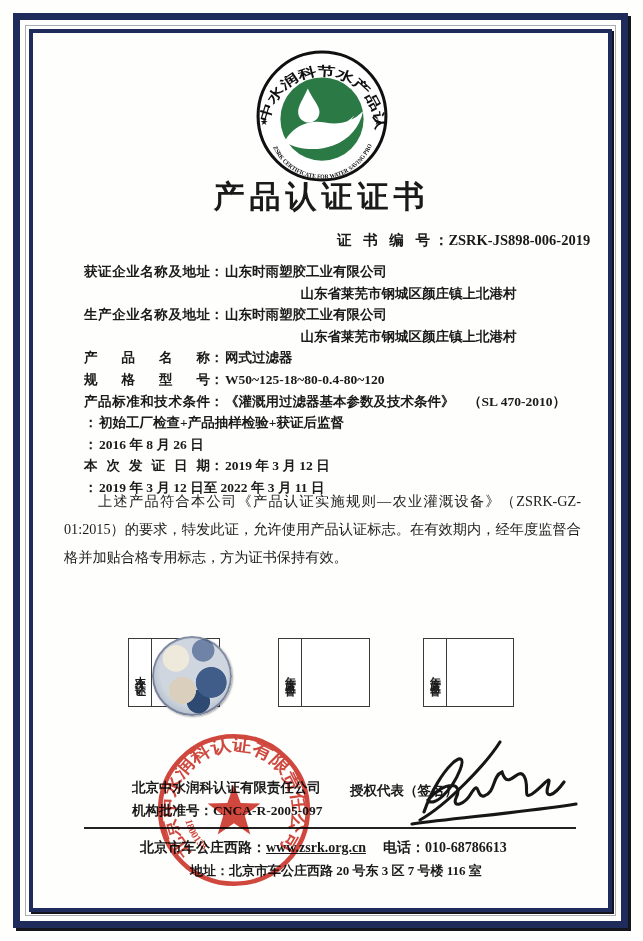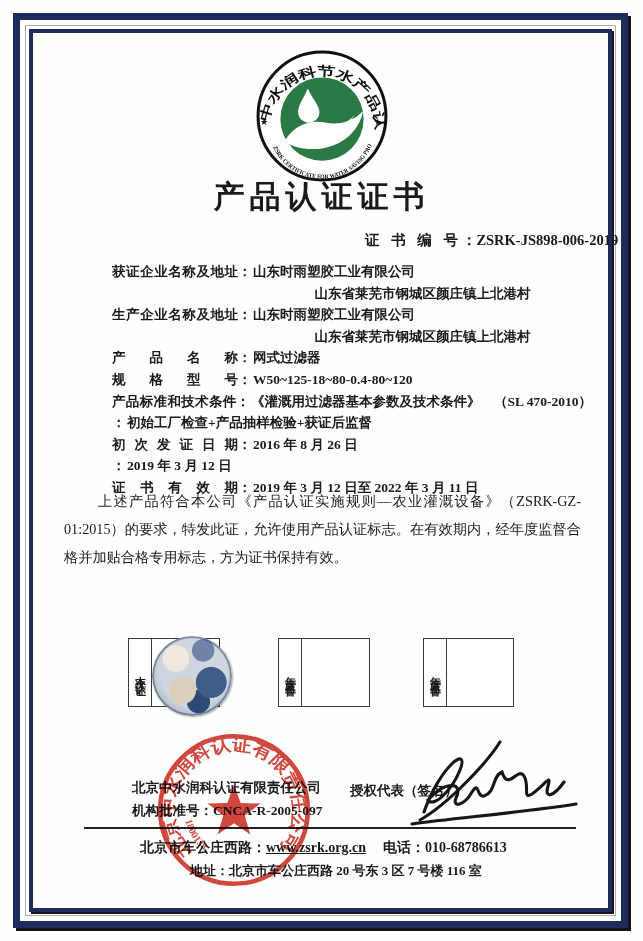--- a/index.html
+++ b/index.html
@@ -14,25 +14,25 @@
   .frame-mid{position:absolute; inset:25px 27px 25px 25px; border:1px solid #a9adb6;}
   .frame-inner{position:absolute; inset:29px 31px 29px 29px; border:4px solid #1f2b5b; box-shadow:2px 2px 0 #15151d;}
 
   
   .logo{position:absolute; left:254px; top:48px; width:136px; height:136px;}
 
   
   .title{position:absolute; left:0; right:0; top:176px; text-align:center;
     font-size:31px; font-weight:bold; letter-spacing:5px;font-family:Liberation Mono, monospace;}
   .certno{position:absolute; left:337px; top:231px; font-size:14.5px; font-weight:bold; white-space:nowrap;}
-  .certno .lab{letter-spacing:4px;margin-left:28px;}
+  .certno .lab{letter-spacing:4px;}
 
   
   .fields{position:absolute; left:84px; top:261px; width:508px; font-size:13.5px; font-weight:bold;}
-  .frow{display:flex; line-height:21.6px; white-space:nowrap;margin-left:28px;}
+  .frow{display:flex; line-height:21.6px; white-space:nowrap;}
   .flabel{display:inline-block; width:126px; text-align:justify; text-align-last:justify;}
   .fcolon{display:inline-block; width:15px;}
   .fvalue{flex:1;}
   .frow.cont .fvalue{padding-left:141px;text-align:center;}
 
   
   .statement{position:absolute; left:64px; top:487px; width:517px;
     font-size:14.2px; line-height:28px; text-indent:2.4em; font-weight:normal; text-align:justify;}
 
   
@@ -130,30 +130,29 @@
     <div class="frow">
       <span class="flabel">产品标准和技术条件</span>
         <span class="fcolon">：</span>
         <span class="fvalue">《灌溉用过滤器基本参数及技术条件》　（SL 470-2010）</span>
     </div>
     <div class="frow">
         <span class="fcolon">：</span>
         <span class="fvalue">初始工厂检查+产品抽样检验+获证后监督</span>
     </div>
     <div class="frow">
-      <span class="flabel">初次发证日期</span>
         <span class="fcolon">：</span>
         <span class="fvalue">2016 年 8 月 26 日</span>
     </div>
     <div class="frow">
+      <span class="flabel">本次发证日期</span>
         <span class="fcolon">：</span>
         <span class="fvalue">2019 年 3 月 12 日</span>
     </div>
     <div class="frow">
-      <span class="flabel">证书有效期</span>
         <span class="fcolon">：</span>
         <span class="fvalue">2019 年 3 月 12 日至 2022 年 3 月 11 日</span>
     </div>
   </div>
 
   <div class="statement">上述产品符合本公司《产品认证实施规则—农业灌溉设备》（ZSRK-GZ- 01:2015）的要求，特发此证，允许使用产品认证标志。在有效期内，经年度监督合格并加贴合格专用标志，方为证书保持有效。</div>
 
   <div class="mark-box mb-1">
     <div class="mb-label">本次认证</div>
   </div>

